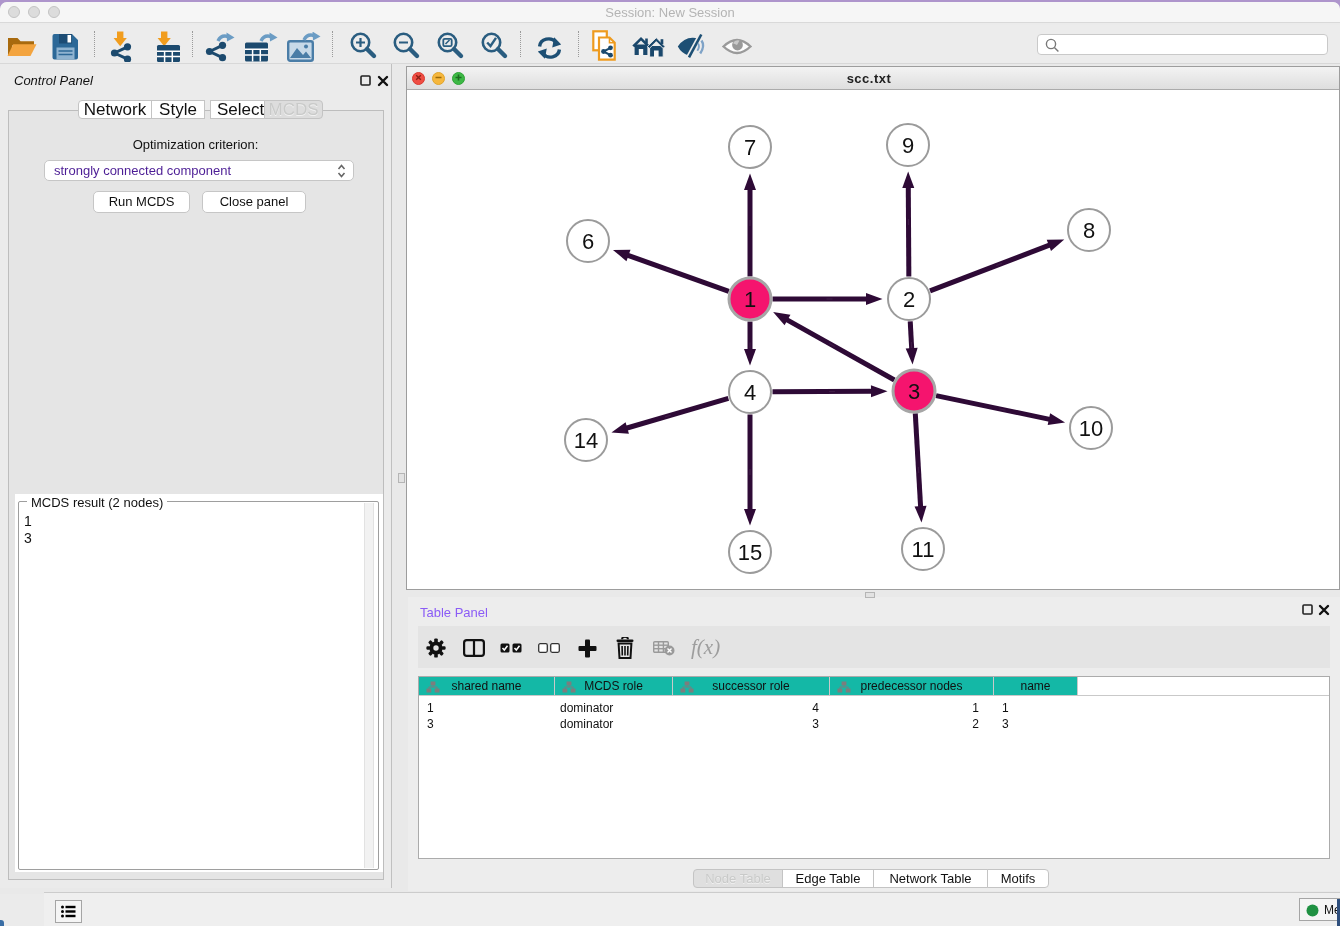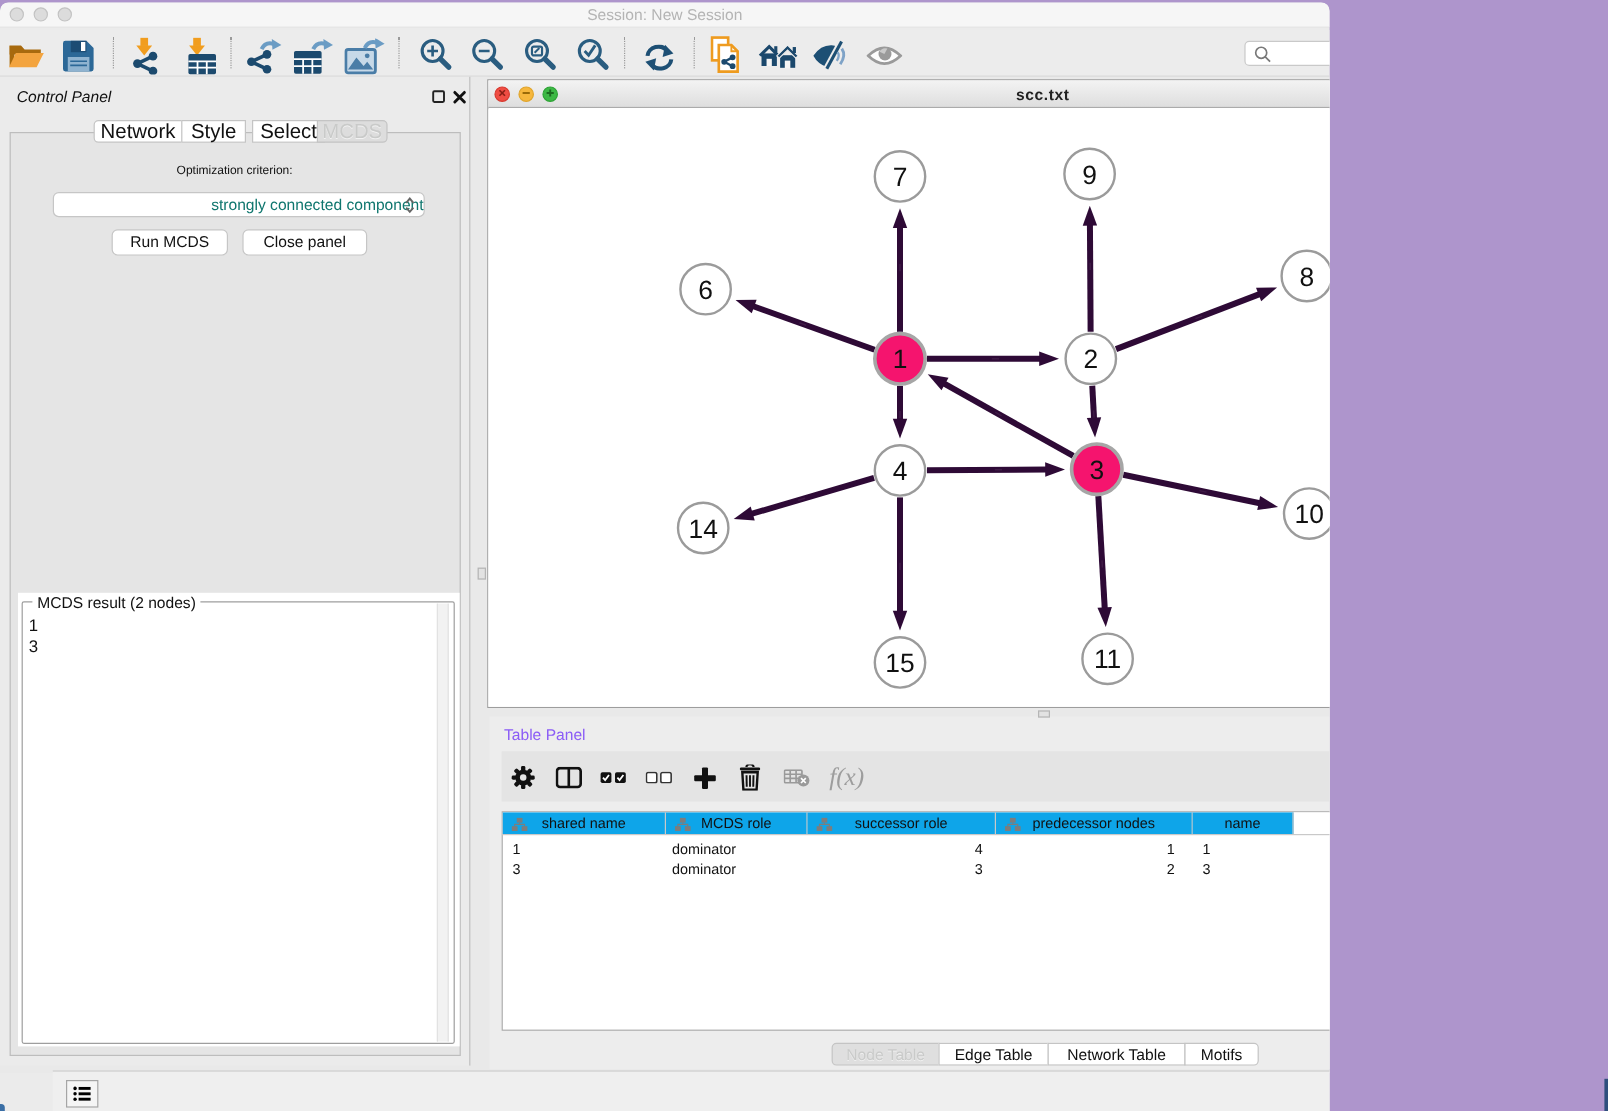--- a/index.html
+++ b/index.html
@@ -1,18 +1,18 @@
 <!DOCTYPE html>
 <html><head>
 <meta charset="utf-8">
 <style>
   * { margin:0; padding:0; box-sizing:border-box; }
   html,body { width:1340px; height:926px; overflow:hidden; }
   body { background:#ae95cc; font-family:"Liberation Sans", sans-serif; position:relative; }
-  .app { position:absolute; left:0; top:2px; width:1108px; height:924px;
+  .app { position:absolute; left:0; top:2px; width:1340px; height:924px;
          background:#ebebeb; border-radius:7px 7px 0 0; overflow:hidden; }
   
   .titlebar { position:absolute; left:0; top:0; width:100%; height:21px;
               background:#f6f6f6; border-bottom:1px solid #d9d9d9; border-radius:7px 7px 0 0; }
   .tl { position:absolute; top:4px; width:12px; height:12px; border-radius:50%;
         background:#dcdcdc; border:1px solid #c3c3c3; }
   .title-text { position:absolute; top:3px; left:0; width:100%; text-align:center;
                 font-size:13px; color:#b4b4b4; }
   
   .toolbar { position:absolute; left:0; top:23px; width:100%; height:39px; background:#ececec; border-bottom:1px solid #d8d8d8; }
@@ -27,24 +27,24 @@
   .mainbg { position:absolute; left:0; top:62px; width:1340px; height:830px; background:#e9e9e9; }
   
   .cpanel { position:absolute; left:0; top:62px; width:392px; height:824px; background:#ebebeb;
             border-right:1px solid #c0c0c0; }
   .cp-title { position:absolute; left:14px; top:9px; font-size:13px; color:#111;font-style:italic; }
   .tabs { position:absolute; font-size:17px; z-index:3; }
   .tabseg { position:absolute; top:0; height:100%; background:#fff; border:1px solid #c4c4c4;
             display:flex; align-items:center; justify-content:center; color:#111; }
   .tabpane { position:absolute; left:8px; top:46px; width:376px; height:770px;
              background:#e5e5e5; border:1px solid #bdbdbd; }
-  .optlabel { position:absolute; left:0; top:73px; width:100%; text-align:center; font-size:10px; color:#111; }
+  .optlabel { position:absolute; left:0; top:73px; width:100%; text-align:center; font-size:13px; color:#111; }
   .select { position:absolute; left:44px; top:96px; width:310px; height:21px; background:#fff;
-            border:1px solid #c6c6c6; border-radius:5px; font-size:13px; color:#0f766e;
-            line-height:19px; padding-left:9px;text-align:right; }
+            border:1px solid #c6c6c6; border-radius:5px; font-size:13px; color:#4c1d95;
+            line-height:19px; padding-left:9px; }
   .btn { position:absolute; top:127px; height:22px; background:#fff; border:1px solid #c6c6c6;
          border-radius:5px; font-size:13px; color:#111; text-align:center; line-height:20px; }
   .gwhite { position:absolute; left:15px; top:430px; width:368px; height:378px; background:#fff; }
   .gborder { position:absolute; left:3px; top:7px; width:361px; height:369px;
              border:1px solid #9e9e9e; border-radius:2px; }
   .grouplabel { position:absolute; left:12px; top:1px; background:#fff; padding:0 4px;
                 font-size:13px; color:#111; }
   .gitem { position:absolute; left:9px; font-size:14px; color:#111; }
   .gw-scroll { position:absolute; left:349px; top:9px; width:10px; height:365px;
                background:#f2f2f2; border-left:1px solid #e2e2e2; border-right:1px solid #e2e2e2; }
@@ -61,21 +61,21 @@
   .canvas { position:absolute; left:0; top:24px; width:932px; height:498px; background:#fff; }
   
   .hsplit { position:absolute; left:406px; top:589px; width:934px; height:6px; background:#e9e9e9; }
   
   .tpanel { position:absolute; left:408px; top:595px; width:932px; height:294px; background:#ededed; }
   .tp-toolbar { position:absolute; left:10px; top:29px; width:912px; height:42px; background:#e4e4e4; }
   .ttable { position:absolute; left:10px; top:79px; width:912px; height:183px; background:#fff;
             border:1px solid #ababab; }
   .thead { position:absolute; left:0; top:0; width:100%; height:19px; background:#ffffff;
            border-bottom:1px solid #c9c9c9; font-size:12px; color:#111; }
-  .thcell { position:absolute; top:0; height:100%; background:#0ea5e9; border-right:1px solid #c9c9c9;
+  .thcell { position:absolute; top:0; height:100%; background:#14b8a6; border-right:1px solid #c9c9c9;
             display:flex; align-items:center; justify-content:center;text-align:center; }
   .trow { position:absolute; font-size:12px; color:#111; }
   
   .btabs { position:absolute; left:285px; top:272px; height:19px; font-size:13px; }
   
   .statusbar { position:absolute; left:0; top:890px; width:1340px; height:34px; background:#efefef;
                border-top:1px solid #cccccc;margin-left:44px; }
   .sbtn { position:absolute; background:#f5f5f5; border:1px solid #a5a5a5; }
 </style>
 </head>

